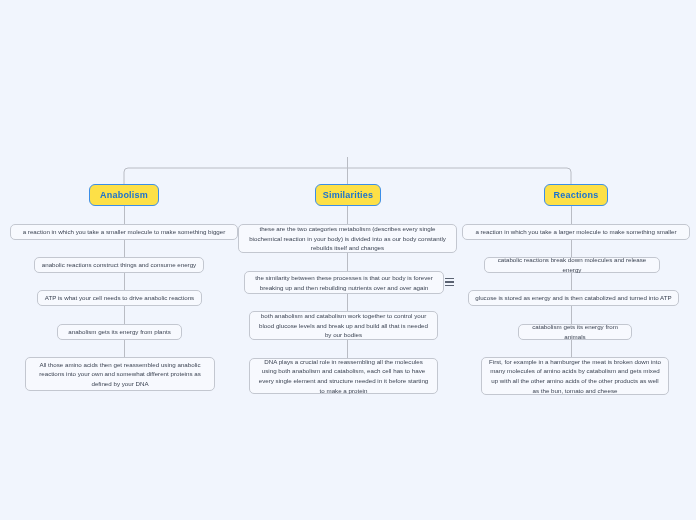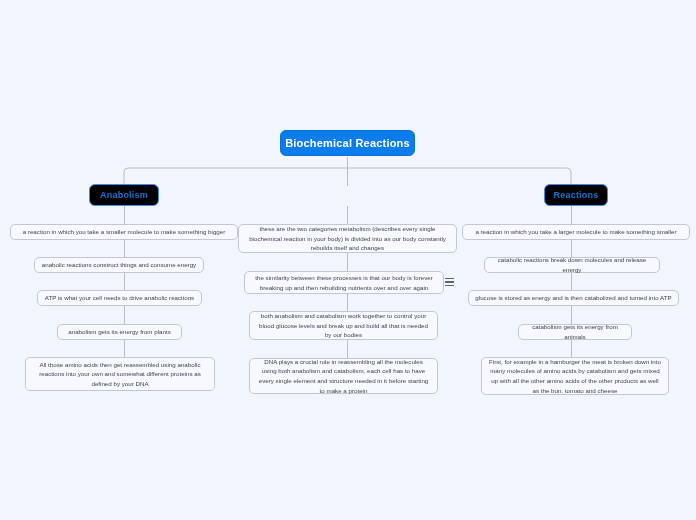--- a/index.html
+++ b/index.html
@@ -52,21 +52,21 @@
     align-items: center;
     justify-content: center;
     letter-spacing: 0.2px;
     box-sizing: border-box;
   }
 
   
   .branch-node {
     position: absolute;
     height: 22px;
-    background: #000000;
+    background: #fde047;
     border: 1.5px solid #3c8ee8;
     border-radius: 6px;
     color: #1a72d0;
     font-size: 9px;
     font-weight: bold;
     display: flex;
     align-items: center;
     justify-content: center;
     box-sizing: border-box;
     letter-spacing: 0.2px;
@@ -119,21 +119,20 @@
 
     <path d="M124 186 L124 172 Q124 168 128 168 L567 168 Q571 168 571 172 L571 186" stroke="#b9bcc4" stroke-width="1" fill="none"></path>
 
     <path d="M347.5 168 L347.5 186" stroke="#b9bcc4" stroke-width="1" fill="none"></path>
   </svg>
 
   <div class="vline" style="left:124px; top:206px; height:168px;"></div>
   <div class="vline" style="left:347px; top:206px; height:170px;"></div>
   <div class="vline" style="left:571px; top:206px; height:168px;"></div>
 
-  <div class="root-node">Biochemical Reactions</div>
 
   <div class="branch-node" style="left:89px; top:184px; width:70px;">Anabolism</div>
 
   <div class="leaf" style="left:10px; top:224px; width:228px; height:16px;">
     <span>a reaction in which you take a smaller molecule to make something bigger</span>
   </div>
 
   <div class="leaf" style="left:34px; top:257px; width:170px; height:16px;">
     <span>anabolic reactions construct things and consume energy</span>
   </div>
@@ -143,20 +142,21 @@
   </div>
 
   <div class="leaf" style="left:57px; top:324px; width:125px; height:16px;">
     <span>anabolism gets its energy from plants</span>
   </div>
 
   <div class="leaf" style="left:25px; top:357px; width:190px; height:34px;">
     <span>All those amino acids then get reassembled using anabolic reactions into your own and somewhat different proteins as defined by your DNA</span>
   </div>
 
+  <div class="branch-node" style="left:315px; top:184px; width:66px;">Similarities</div>
 
   <div class="leaf" style="left:238px; top:224px; width:219px; height:29px;">
     <span>these are the two categories metabolism (describes every single biochemical reaction in your body) is divided into as our body constantly rebuilds itself and changes</span>
   </div>
 
   <div class="leaf" style="left:244px; top:271px; width:200px; height:23px;">
     <span>the similarity between these processes is that our body is forever breaking up and then rebuilding nutrients over and over again</span>
   </div>
 
   <div class="menu-icon" style="left:443px; top:276px;">

